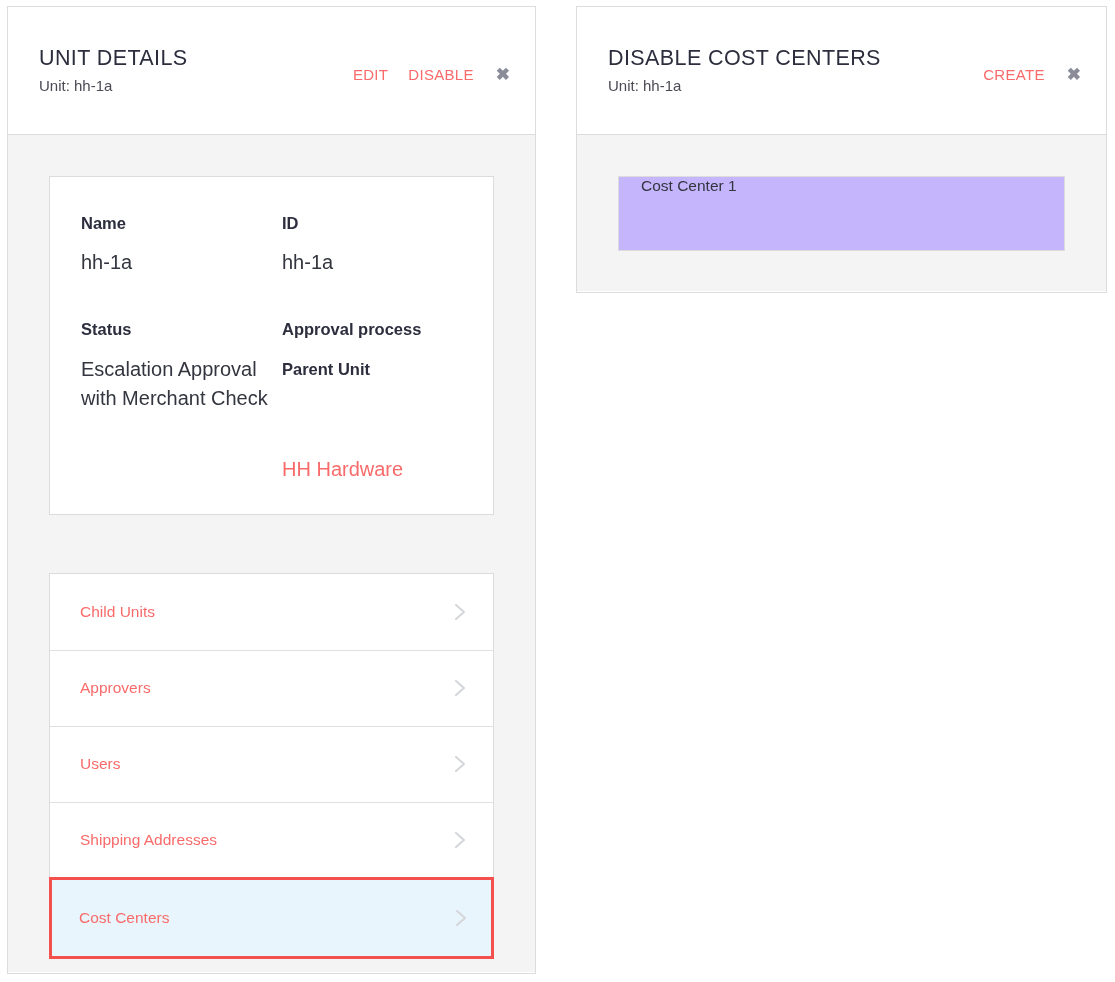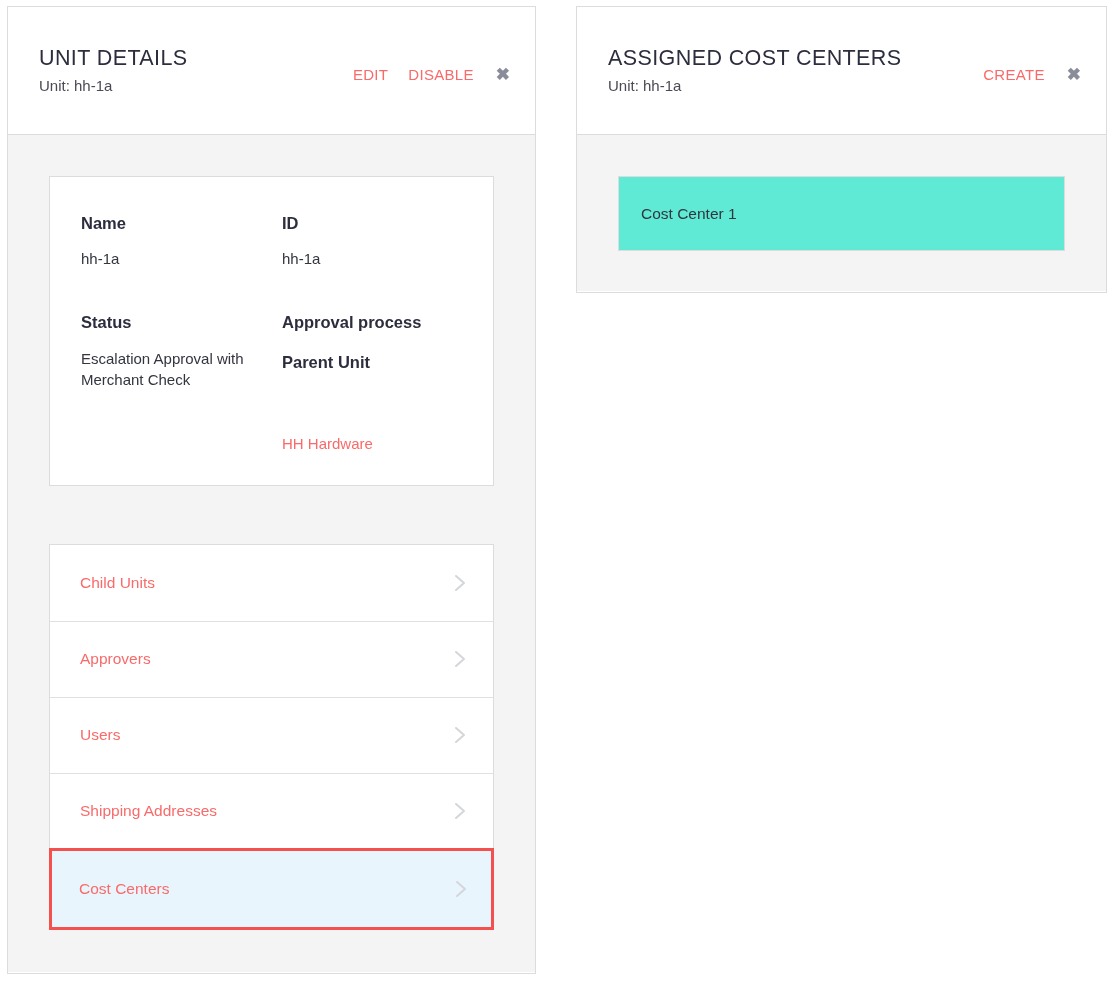--- a/index.html
+++ b/index.html
@@ -119,21 +119,21 @@
 
   .field-label {
     font-size: 16.5px;
     font-weight: bold;
     color: #2c2e3e;
     line-height: 1.3;
     padding-bottom: 14px;
   }
 
   .field-value {
-    font-size: 15px;
+    font-size: 20px;
     color: #33353f;
     line-height: 1.45;
     padding-bottom: 42px;
   }
 
   .field-value.green { color: #5aba00; }
   .field-value.link  { color: #f96a6a; cursor: pointer; }
   .field-value.last  { padding-bottom: 0; }
 
   .field-label.row3 { padding-top: 4px; }
@@ -197,25 +197,24 @@
     width: 531px;
     height: 287px;
   }
 
   #right-panel .panel-body {
     height: calc(100% - 129px);
     padding: 41px 41px 0 41px;
   }
 
   .cc-card {
-    background: #5eead4;
+    background: #c4b5fd;
     border: 1px solid #dcdcdc;
     height: 75px;
     display: flex;
-    align-items: center;
     padding: 0 22px;
     cursor: pointer;
   }
 
   .cc-label {
     font-size: 15.5px;
     color: #33353f;
   }
 </style>
 </head>
@@ -311,21 +310,21 @@
 
       </div>
 
     </div>
   </div>
 
   <div class="panel" id="right-panel">
 
     <div class="panel-header">
       <div class="panel-header-text">
-        <div class="panel-title">ASSIGNED COST CENTERS</div>
+        <div class="panel-title">DISABLE COST CENTERS</div>
         <div class="panel-subtitle">Unit: hh-1a</div>
       </div>
       <div class="panel-actions">
         <span class="action-link">CREATE</span>
         <span class="close-btn">✖</span>
       </div>
     </div>
 
     <div class="panel-body">
       <div class="cc-card">

